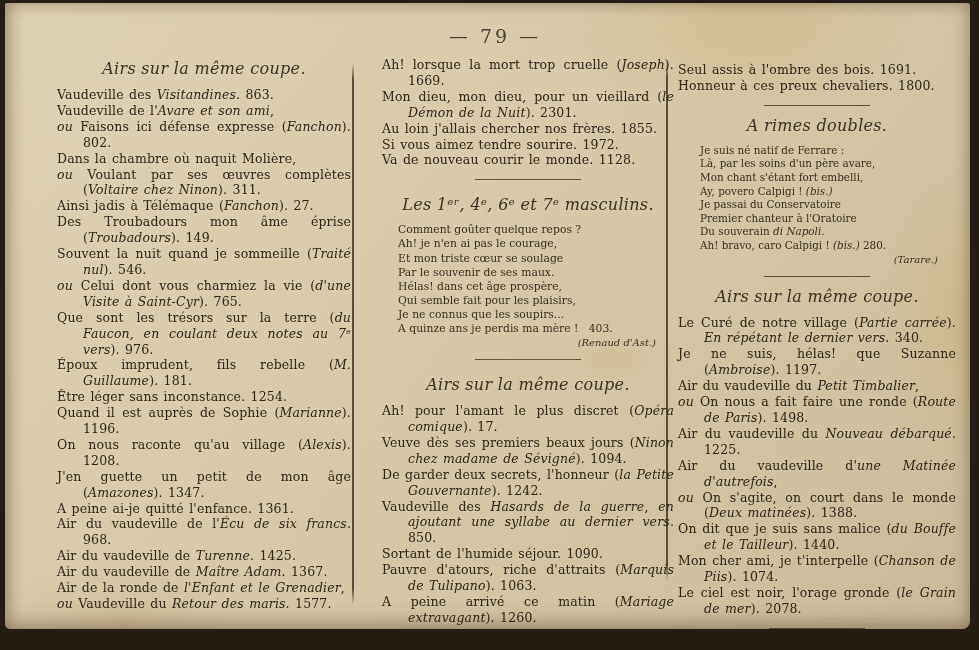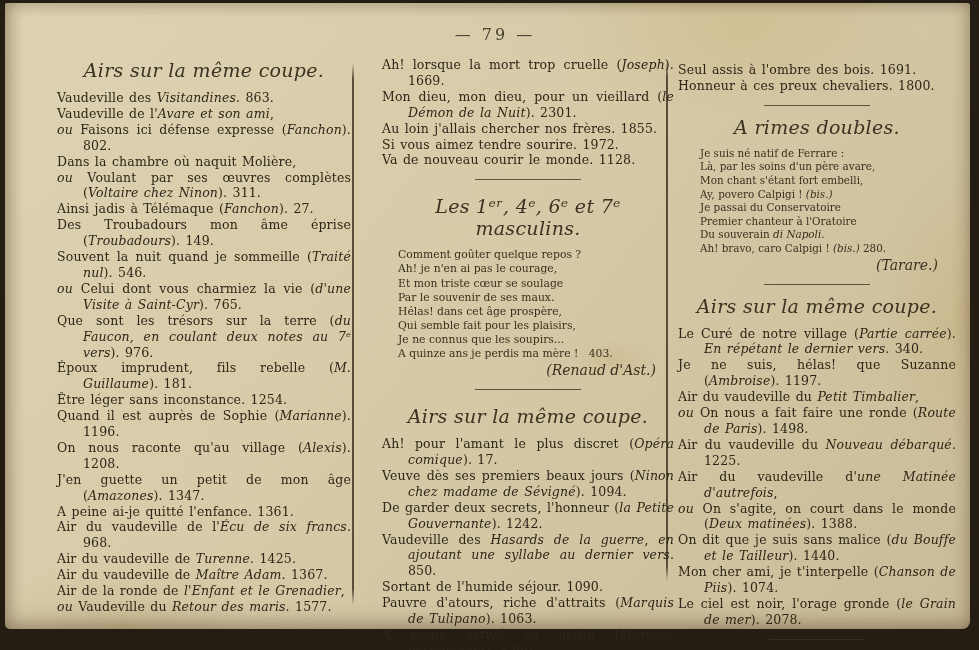--- a/index.html
+++ b/index.html
@@ -17,42 +17,42 @@
       radial-gradient(ellipse 60px 30px at 63% 57%, rgba(190,140,60,.14), transparent 70%),
       linear-gradient(128deg,#ddd2b2 0%,#d7cba9 40%,#cfc29f 78%,#c9bb97 100%);
     box-shadow:
       inset 0 0 16px rgba(82,62,32,.28),
       inset 0 -8px 20px rgba(72,52,26,.22),
       inset 6px 0 14px rgba(82,62,32,.14);
     border-radius:2px 3px 8px 5px;
   }
   .pagenum{
     position:absolute;left:395px;top:25px;width:200px;text-align:center;
-    font-size:16px;letter-spacing:3px;color:#4a4030;
+    font-size:19px;letter-spacing:3px;color:#4a4030;
   }
   .col{position:absolute;color:#2e2618;}
   #col1{left:57px;top:58px;width:294px;}
   #col2{left:346px;top:57px;width:292px;margin-left:36px;}
   #col3{left:678px;top:62px;width:278px;}
   .heading{
-    font-style:italic;text-align:center;font-size:19px;
+    font-style:italic;text-align:center;font-size:16px;
     color:#3b3222;margin:1px 0 9px;letter-spacing:.3px;
   }
   .entry{
     margin:0;padding-left:26px;text-indent:-26px;
     font-size:12.5px;line-height:15.9px;text-align:justify;
     letter-spacing:.15px;word-spacing:1.2px;
   }
   em{font-style:italic;}
   .vblock{margin:5px 0 0 16px;font-size:10.8px;line-height:14.1px;color:#39301f;}
   #col3 .vblock{margin-left:22px;font-size:10.4px;line-height:13.6px;}
   .vline{white-space:pre-wrap;}
   .attrib{
     font-style:italic;text-align:right;padding-right:18px;
-    font-size:14px;margin-top:1px;color:#39301f;
+    font-size:10px;margin-top:1px;color:#39301f;
   }
   .hrule{
     width:106px;height:0;border-top:1.4px solid rgba(62,50,32,.78);
     margin:11px auto 10px;
   }
   .hrule.small{width:96px;}
   .vdiv{
     position:absolute;width:1.6px;
     background:linear-gradient(to bottom,transparent,rgba(52,42,28,.78) 3%,rgba(52,42,28,.78) 97%,transparent);
   }

